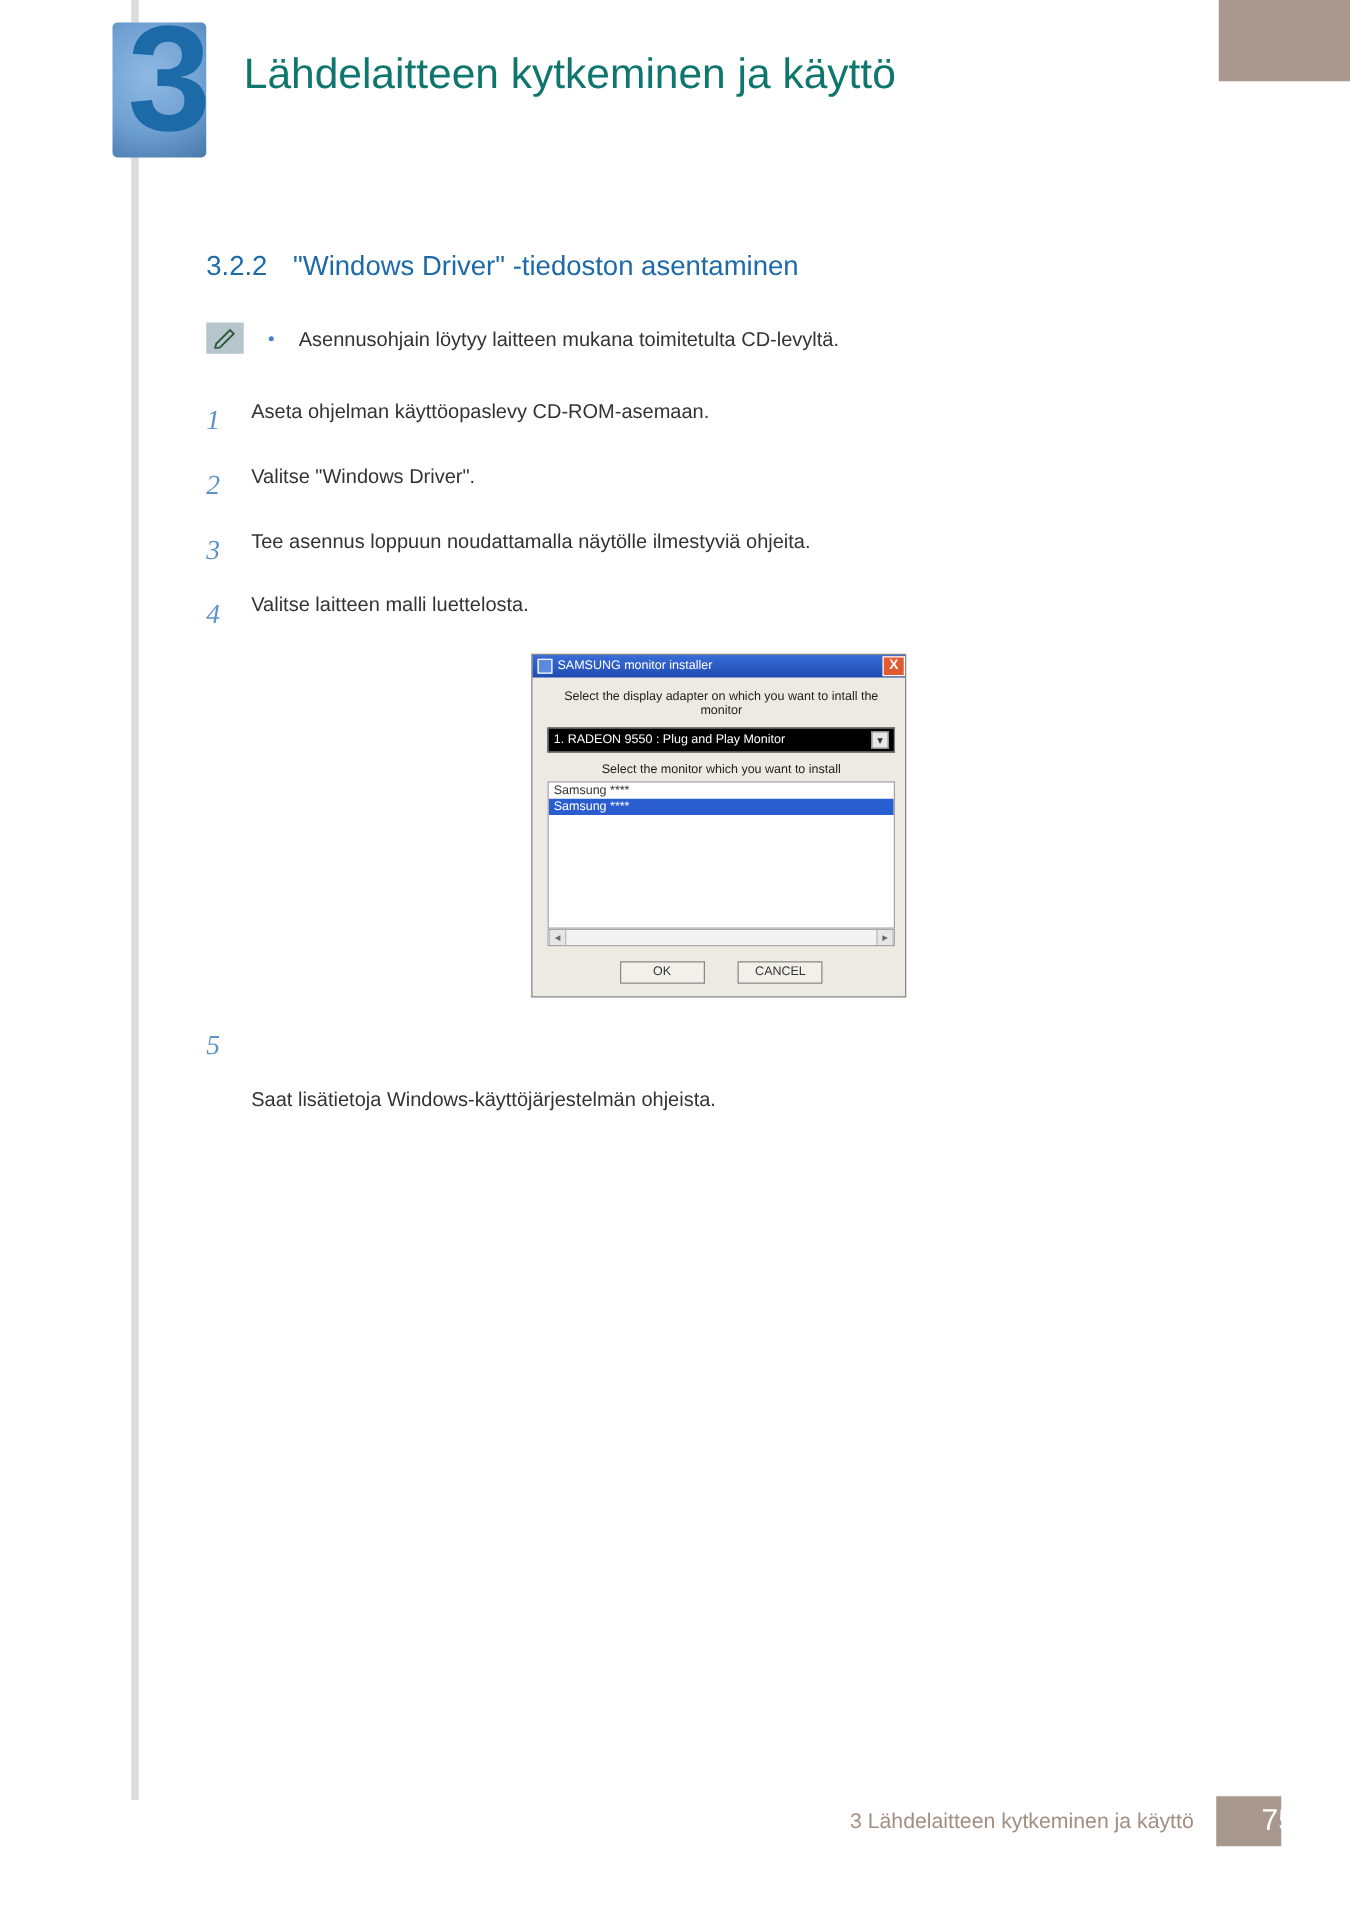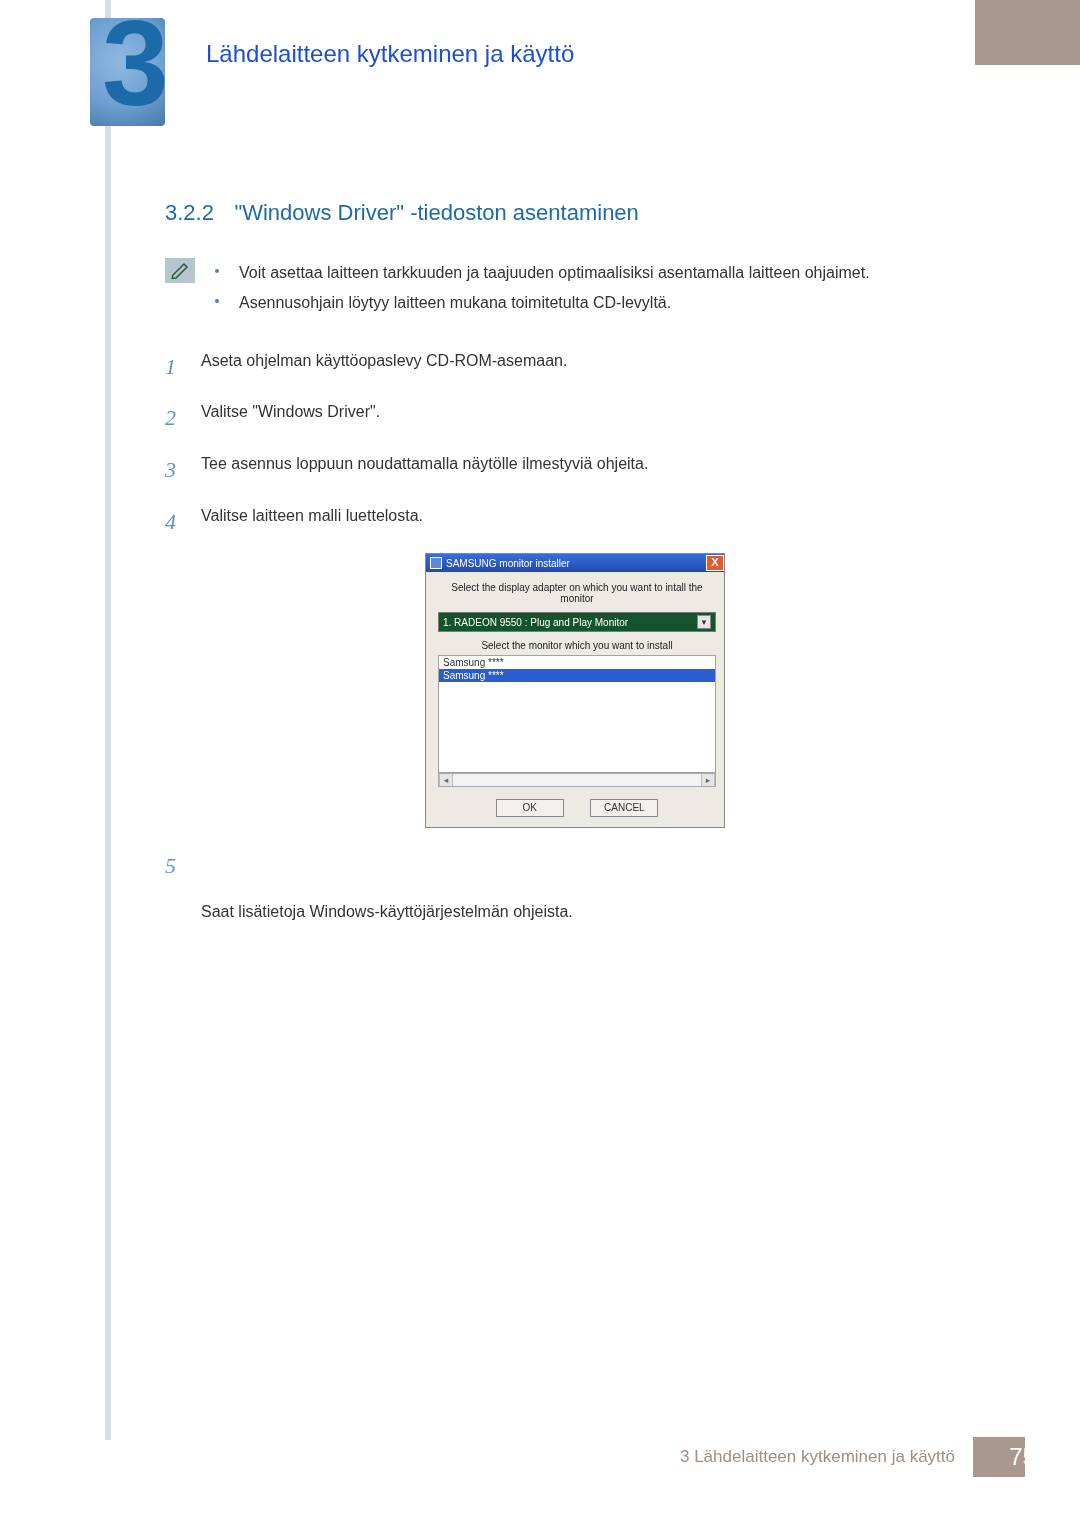--- a/index.html
+++ b/index.html
@@ -50,24 +50,24 @@
   left: 12px;
   top: -15px;
   font-size: 120px;
   font-weight: 700;
   color: #1d6aa8;
   font-family: "Arial Black", Arial, sans-serif;
   line-height: 1;
 }
 .chapter-title {
   position: absolute;
-  left: 206px;
+  left: 195px;
   top: 40px;
-  font-size: 24px;
-  color: #1d4ed8;
+  font-size: 34px;
+  color: #0f766e;
   font-weight: 400;
 }
 .content {
   position: absolute;
   left: 165px;
   top: 200px;
   width: 820px;
 }
 .section-num {
   color: #1d6aa8;
@@ -149,21 +149,21 @@
   border: 1px solid #fff;
   color: #fff;
   font-size: 11px;
   line-height: 13px;
   text-align: center;
   font-weight: bold;
 }
 .inst-body { padding: 6px 8px 10px 12px; }
 .inst-msg1 { text-align: center; color: #222; margin: 4px 0 8px 0; }
 .inst-select {
-  background: #14532d;
+  background: #000000;
   color: #fff;
   padding: 2px 4px;
   display: flex;
   justify-content: space-between;
   align-items: center;
   border: 1px solid #7a7a7a;
 }
 .inst-select .arrow {
   width: 14px; height: 14px;
   background: #e6e6e6;
@@ -258,24 +258,20 @@
 
     <div class="note-block">
       <div class="note-icon">
         <svg width="20" height="18" viewBox="0 0 20 18">
           <path d="M3 14 L14 3 L17 6 L6 17 L2 18 Z" fill="none" stroke="#2f5a3a" stroke-width="1.5"></path>
         </svg>
       </div>
       <div class="note-bullets">
         <div class="row">
           <div class="dot"></div>
-          <div>Voit asettaa laitteen tarkkuuden ja taajuuden optimaalisiksi asentamalla laitteen ohjaimet.</div>
-        </div>
-        <div class="row">
-          <div class="dot"></div>
           <div>Asennusohjain löytyy laitteen mukana toimitetulta CD-levyltä.</div>
         </div>
       </div>
     </div>
 
     <div class="steps">
       <div class="step-row">
         <div class="step-num">1</div>
         <div class="step-text">Aseta ohjelman käyttöopaslevy CD-ROM-asemaan.</div>
       </div>

